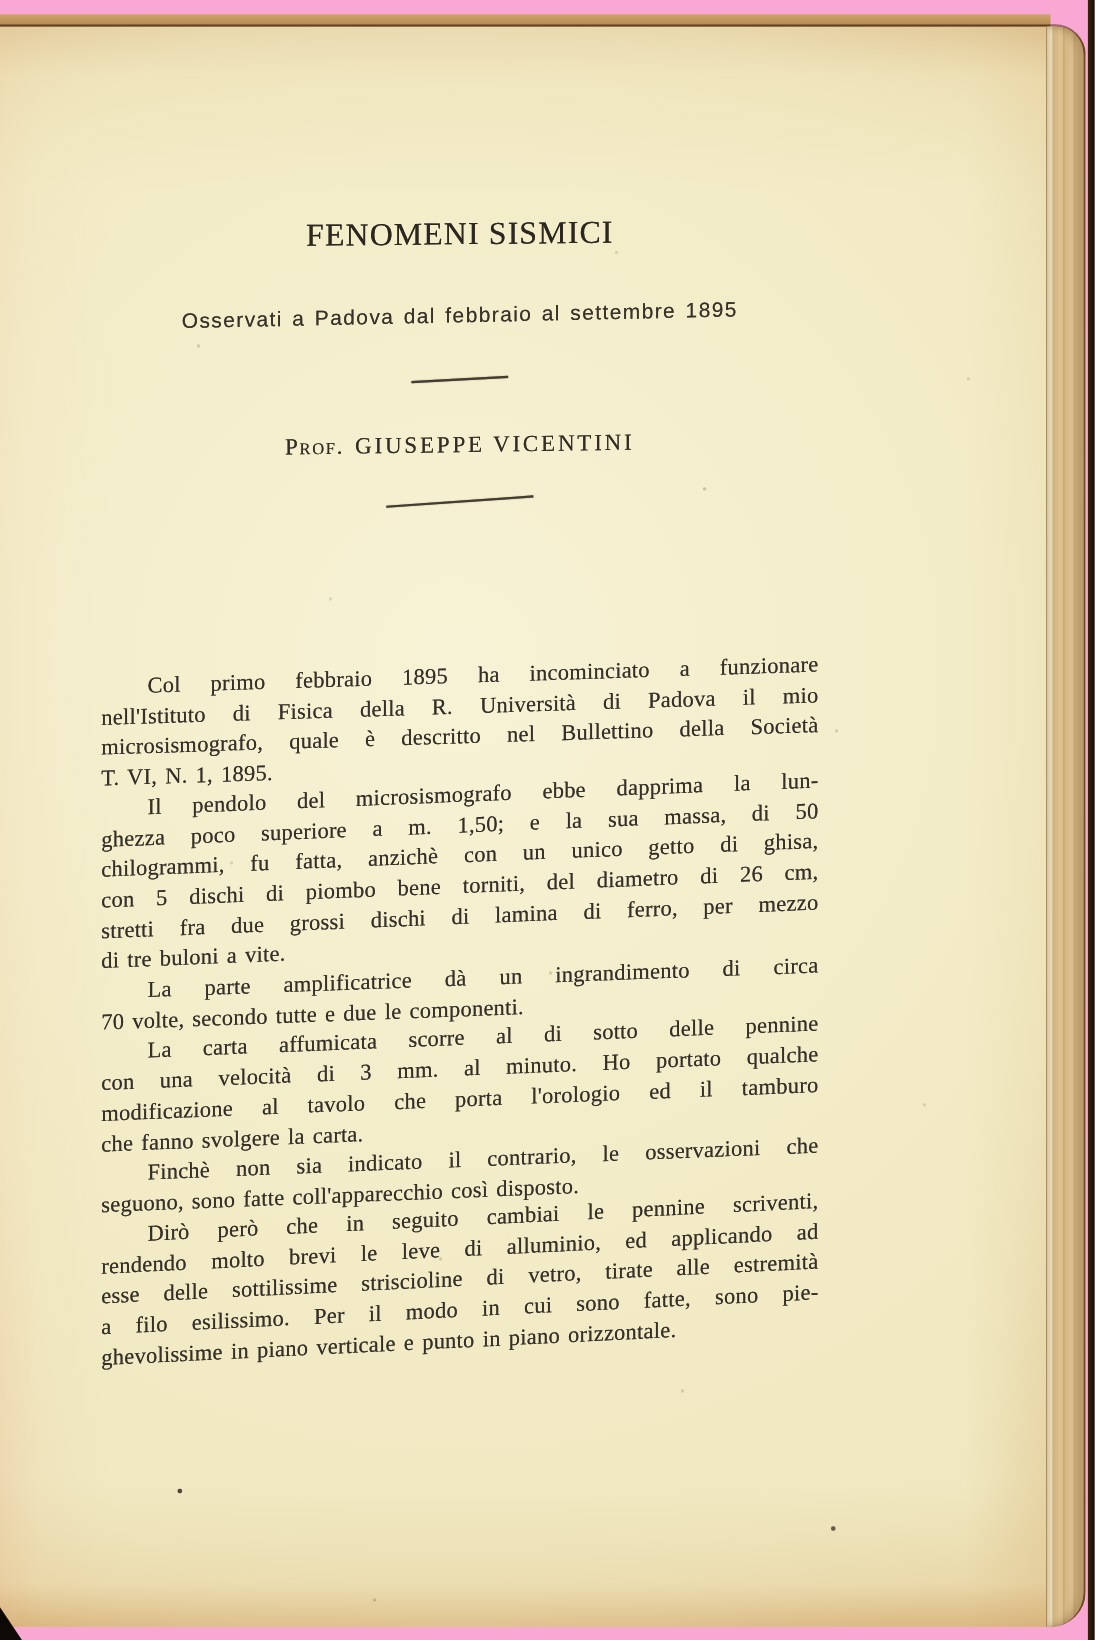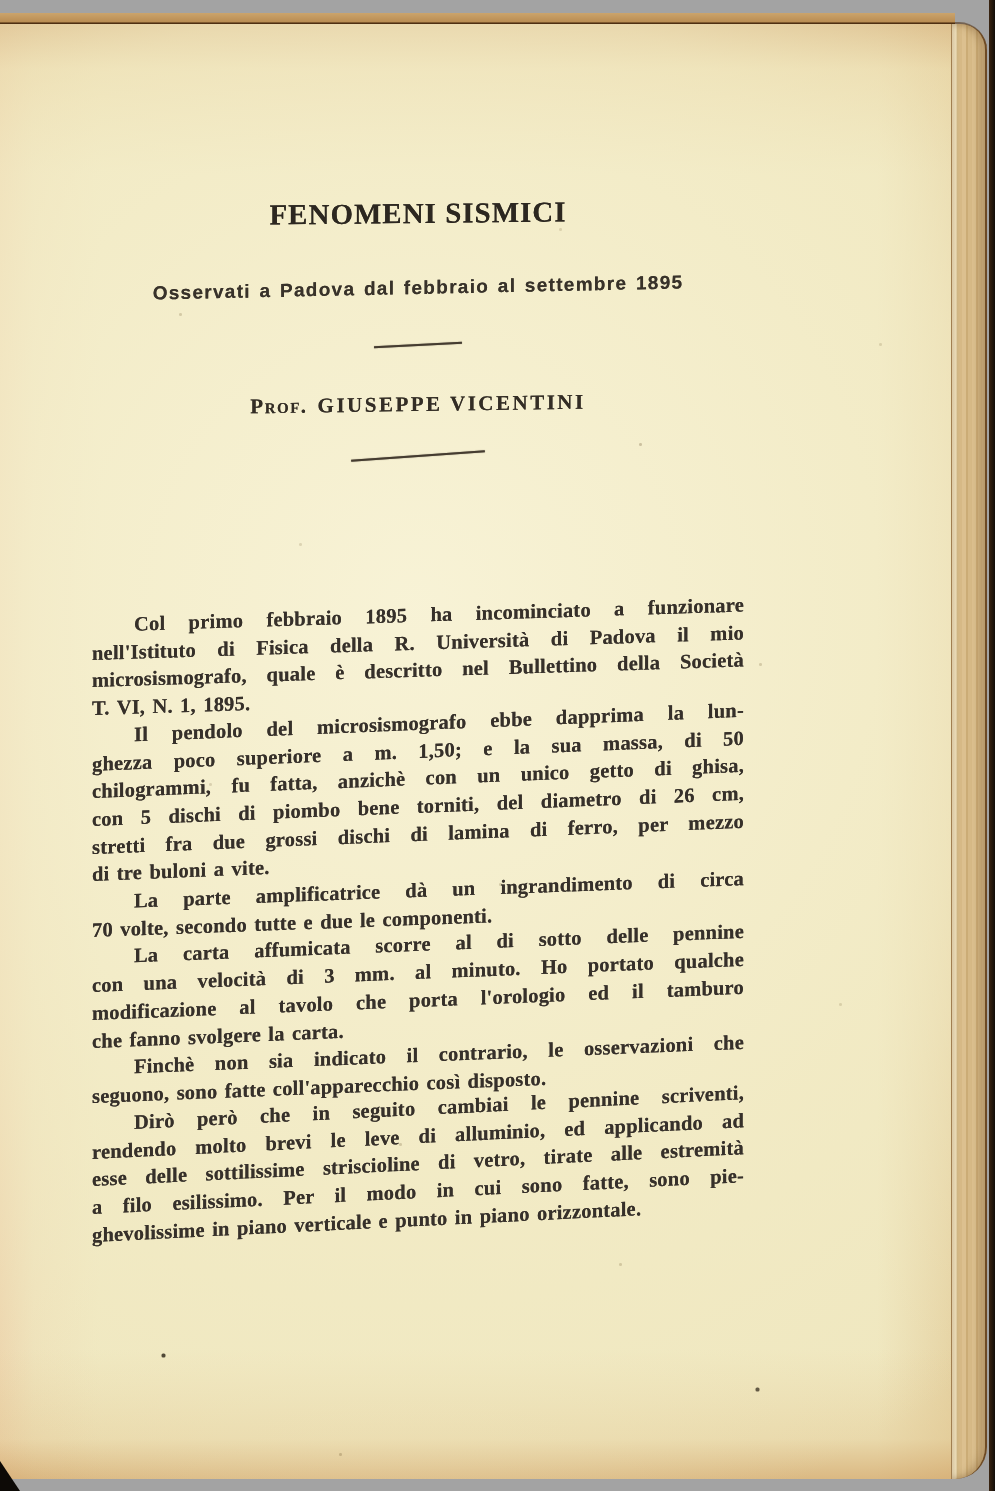--- a/index.html
+++ b/index.html
@@ -125,21 +125,21 @@
   .para:nth-child(1){transform:skewY(0.5deg);}
   .para:nth-child(3){transform:skewY(0.2deg);}
   .para:nth-child(6){transform:skewY(-0.5deg);}
   .line{text-align:justify;text-align-last:justify;}
   .line.first{text-indent:42px;}
   .line.last{text-align-last:left;}
 </style>
 </head>
 <body>
 
-<div class="canvas" style="background: #a3a3a3; font-weight: bold;">
+<div class="canvas" style="background: #f9a8d4;">
   <div class="top-edge"></div>
 
   <div class="sheet">
     <div class="fore-edge"></div>
     <div class="speckles"></div>
 
     <div class="content">
       <div class="doc-title">FENOMENI SISMICI</div>
 
       <div class="doc-subtitle">Osservati a Padova dal febbraio al settembre 1895</div>

